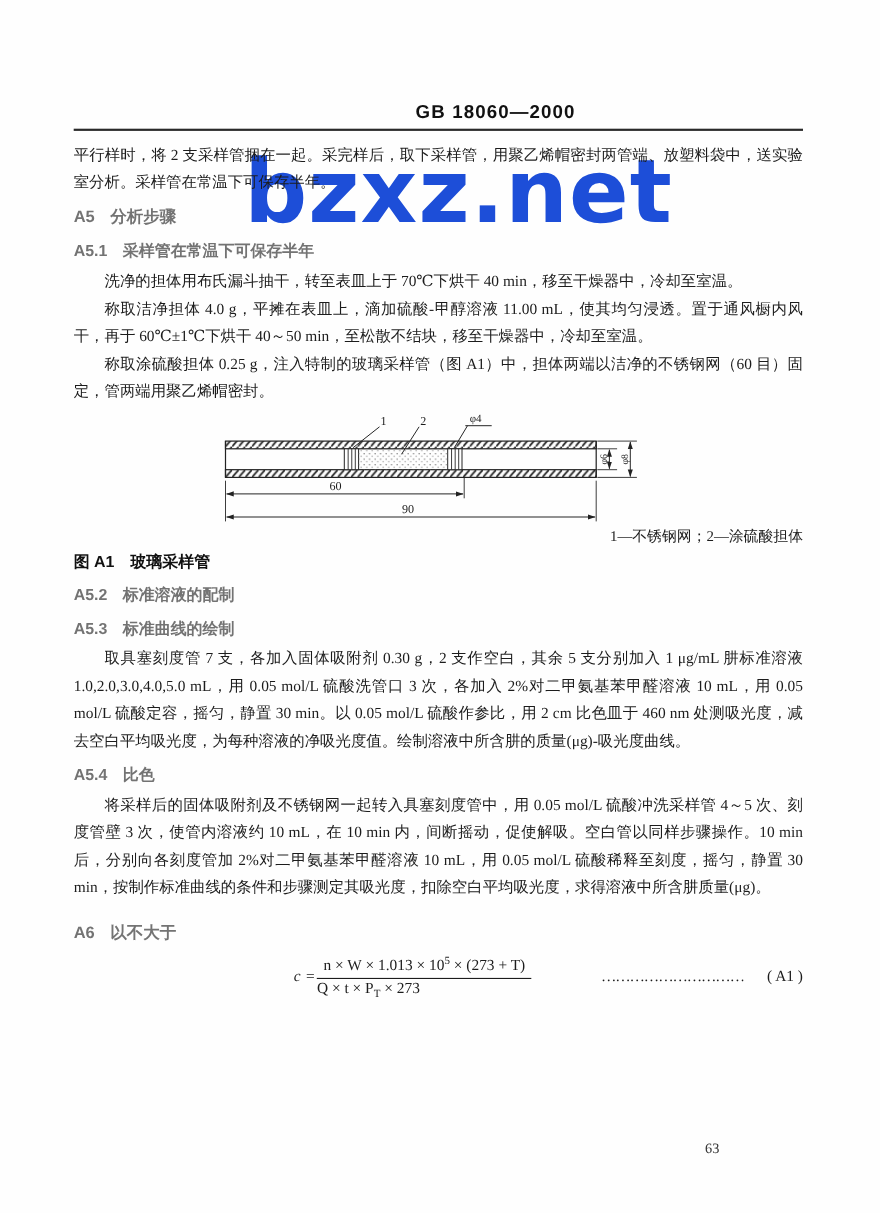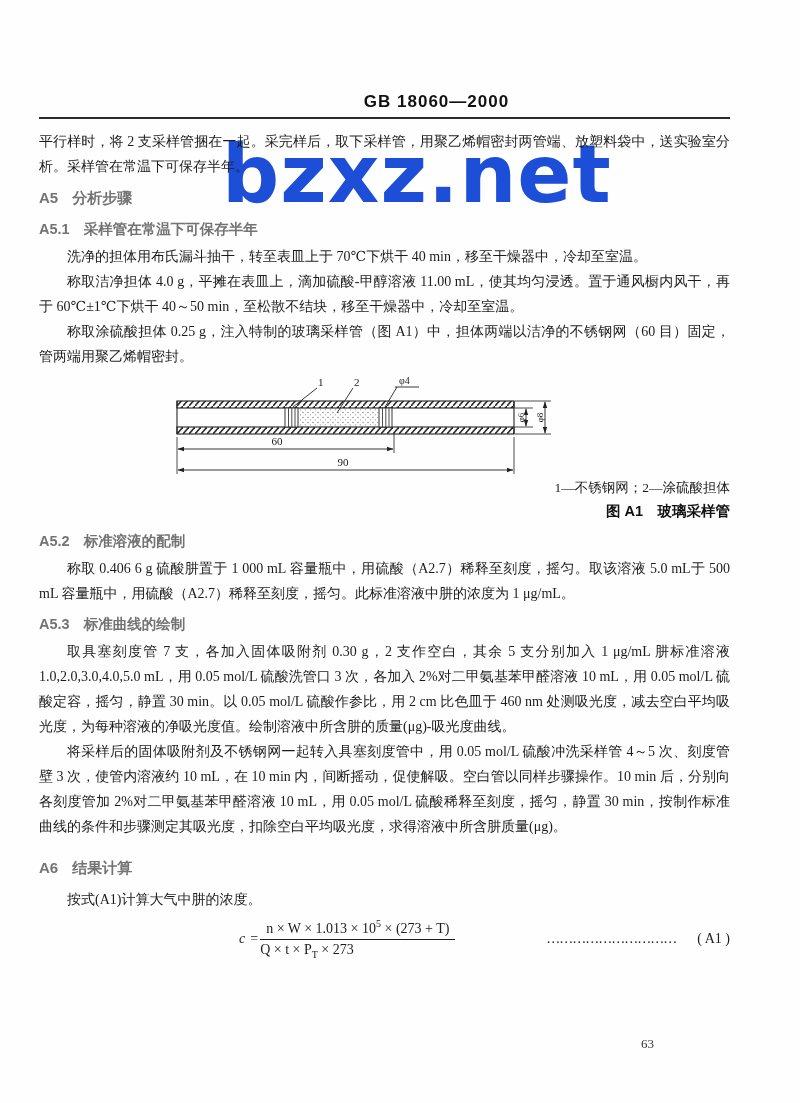--- a/index.html
+++ b/index.html
@@ -1,31 +1,31 @@
 <!DOCTYPE html>
 <html><head>
 <meta charset="utf-8">
 <style>
   html,body{margin:0;padding:0;}
   body{width:800px;height:1103px;background:#ffffff;font-family:"Liberation Serif","DejaVu Serif",serif;color:#1c1c1c;}
   .page{position:relative;width:800px;height:1103px;overflow:hidden;background:#fefefe;}
   .watermark{position:absolute;left:222px;top:128px;z-index:0;font-family:"DejaVu Sans",sans-serif;font-weight:bold;font-size:80px;letter-spacing:1px;color:#1d4ed8;user-select:none;}
-  .content{position:relative;z-index:1;padding:92px 70px 0 39px;}
+  .content{position:relative;z-index:1;padding:92px 70px 0 67px;}
   .doc-header{text-align:center;font-family:"Liberation Sans","DejaVu Sans",sans-serif;font-weight:bold;font-size:17px;letter-spacing:1px;position:relative;left:52px;color:#111;}
   .header-rule{border-top:2px solid #2a2a2a;margin-top:5px;margin-bottom:10px;}
   p.para{margin:0;font-size:14px;line-height:25px;text-align:justify;}
   p.indent{text-indent:2em;}
   .h-main,.h-sub{margin:6px 0 2px 0;font-family:"Liberation Sans","DejaVu Sans",sans-serif;font-weight:bold;color:#737373;}
   .h-main{font-size:15px;line-height:26px;}
   .h-sub{font-size:14.5px;line-height:25px;}
   .h-num{margin-right:14px;}
   .figure-wrap{margin:2px 0 0 0;}
   .figure-svg{display:block;margin-left:108px;}
   .fig-legend{margin:0;text-align:right;font-size:13.5px;line-height:22px;}
-  .fig-caption{margin:0 0 4px 0;text-align:right;font-size:14.5px;line-height:24px;font-weight:bold;font-family:"Liberation Sans","DejaVu Sans",sans-serif;color:#111;}
+  .fig-caption{margin:0 0 4px 0;text-align:left;font-size:14.5px;line-height:24px;font-weight:bold;font-family:"Liberation Sans","DejaVu Sans",sans-serif;color:#111;}
   .formula{display:flex;align-items:center;margin:6px 0 6px 0;padding-left:200px;font-size:14px;}
   .frac{display:inline-block;margin:0 2px;}
   .frac .num{display:block;padding:0 6px 2px 6px;border-bottom:1.5px solid #1c1c1c;}
   .frac .den{display:block;padding-top:2px;}
   .f-var{font-style:italic;}
   .f-sub{font-size:10px;vertical-align:sub;}
   .f-sup{font-size:10px;vertical-align:super;}
   .dots-fill{flex:1;overflow:hidden;white-space:nowrap;text-align:right;letter-spacing:-1px;color:#1c1c1c;}
   .eq-no{margin-left:21px;white-space:nowrap;}
   .defs{margin-top:2px;}
@@ -110,29 +110,28 @@
         <line x1="31" y1="78" x2="246" y2="78" stroke="#222" stroke-width="0.9" marker-start="url(#ah)" marker-end="url(#ah)"></line>
         <text x="130" y="74" font-size="11" text-anchor="middle">60</text>
         <line x1="31" y1="99" x2="366" y2="99" stroke="#222" stroke-width="0.9" marker-start="url(#ah)" marker-end="url(#ah)"></line>
         <text x="196" y="95" font-size="11" text-anchor="middle">90</text>
       </svg>
       <p class="fig-legend">1—不锈钢网；2—涂硫酸担体</p>
       <p class="fig-caption">图 A1　玻璃采样管</p>
     </div>
 
     <h3 class="h-sub"><span class="h-num">A5.2</span><span>标准溶液的配制</span></h3>
-    <p class="para indent">称取 0.406 6 g 硫酸肼置于 1 000 mL 容量瓶中，用硫酸（A2.7）稀释至刻度，摇匀。取该溶液 5.0 mL于 500 mL 容量瓶中，用硫酸（A2.7）稀释至刻度，摇匀。此标准溶液中肼的浓度为 1 μg/mL。</p>
 
     <h3 class="h-sub"><span class="h-num">A5.3</span><span>标准曲线的绘制</span></h3>
     <p class="para indent">取具塞刻度管 7 支，各加入固体吸附剂 0.30 g，2 支作空白，其余 5 支分别加入 1 μg/mL 肼标准溶液 1.0,2.0,3.0,4.0,5.0 mL，用 0.05 mol/L 硫酸洗管口 3 次，各加入 2%对二甲氨基苯甲醛溶液 10 mL，用 0.05 mol/L 硫酸定容，摇匀，静置 30 min。以 0.05 mol/L 硫酸作参比，用 2 cm 比色皿于 460 nm 处测吸光度，减去空白平均吸光度，为每种溶液的净吸光度值。绘制溶液中所含肼的质量(μg)-吸光度曲线。</p>
 
+    <h3 class="h-sub"><span class="h-num">A5.4</span><span>比色</span></h3>
     <p class="para indent">将采样后的固体吸附剂及不锈钢网一起转入具塞刻度管中，用 0.05 mol/L 硫酸冲洗采样管 4～5 次、刻度管壁 3 次，使管内溶液约 10 mL，在 10 min 内，间断摇动，促使解吸。空白管以同样步骤操作。10 min 后，分别向各刻度管加 2%对二甲氨基苯甲醛溶液 10 mL，用 0.05 mol/L 硫酸稀释至刻度，摇匀，静置 30 min，按制作标准曲线的条件和步骤测定其吸光度，扣除空白平均吸光度，求得溶液中所含肼质量(μg)。</p>
 
-    <h2 class="h-main" style="margin-top:16px;"><span class="h-num">A6</span><span>结果计算</span></h2>
-    <p class="para indent" style="margin-top:6px;">按式(A1)计算大气中肼的浓度。</p>
+    <h2 class="h-main" style="margin-top:16px;"><span class="h-num">A6</span><span>以不大于</span></h2>
 
     <div class="formula">
       <span class="f-var">c</span>
       <span style="margin-left:5px;">=</span>
       <span class="frac">
         <span class="num"><span>n × W × 1.013 × 10</span><span class="f-sup">5</span><span> × (273 + T)</span></span>
         <span class="den"><span>Q × t × P</span><span class="f-sub">T</span><span> × 273</span></span>
       </span>
       <span class="dots-fill">…………………………</span>
       <span class="eq-no">( A1 )</span>

